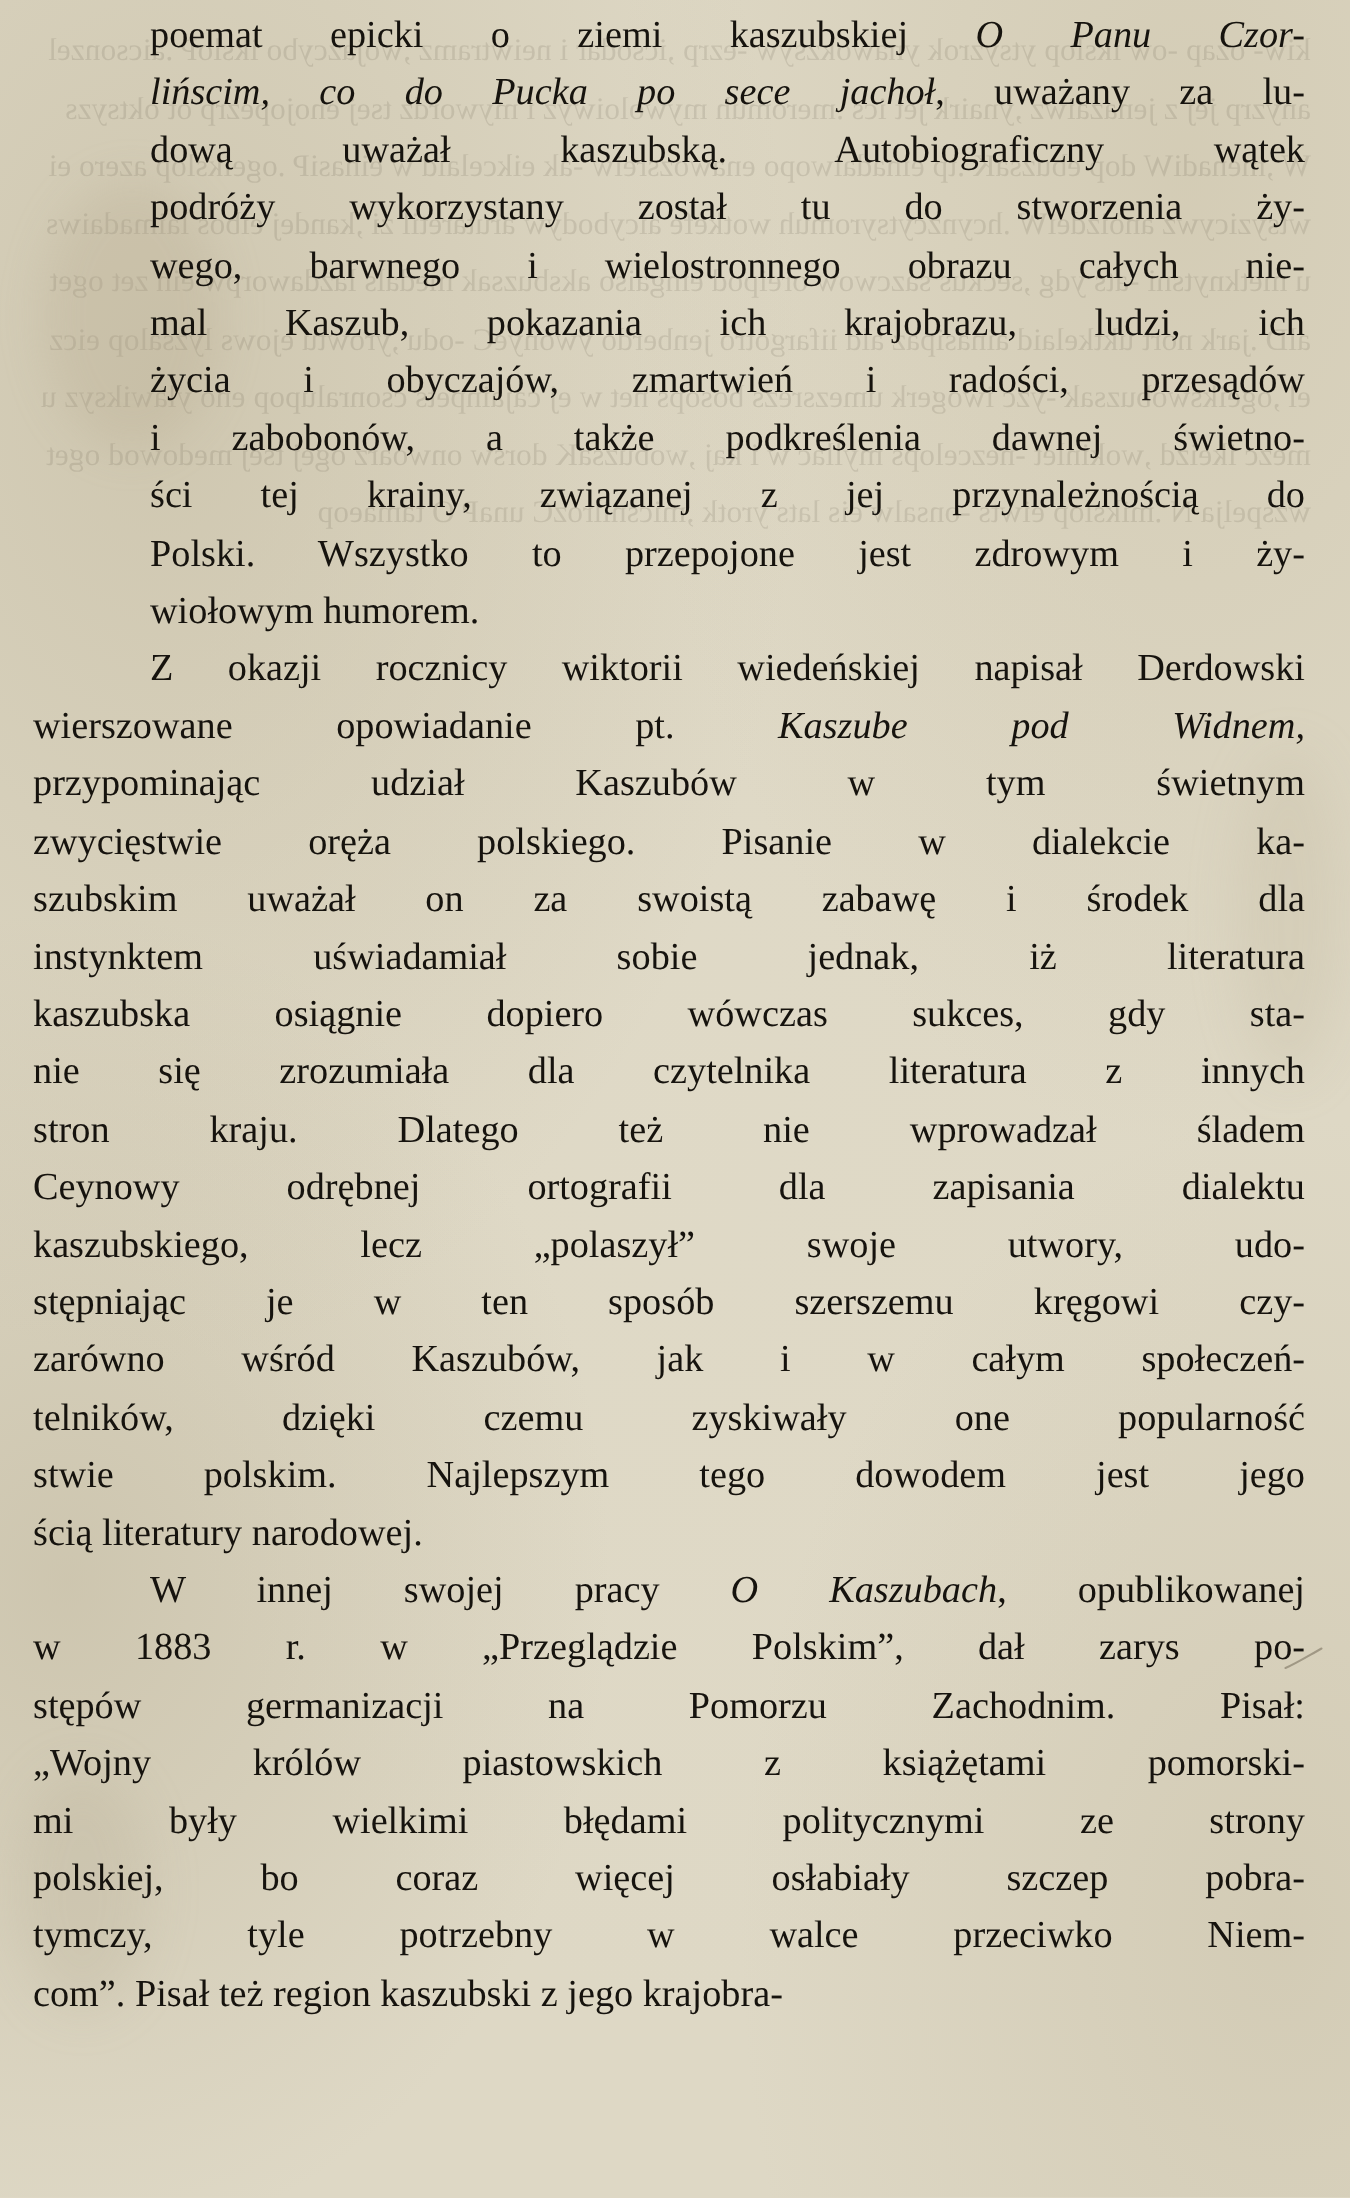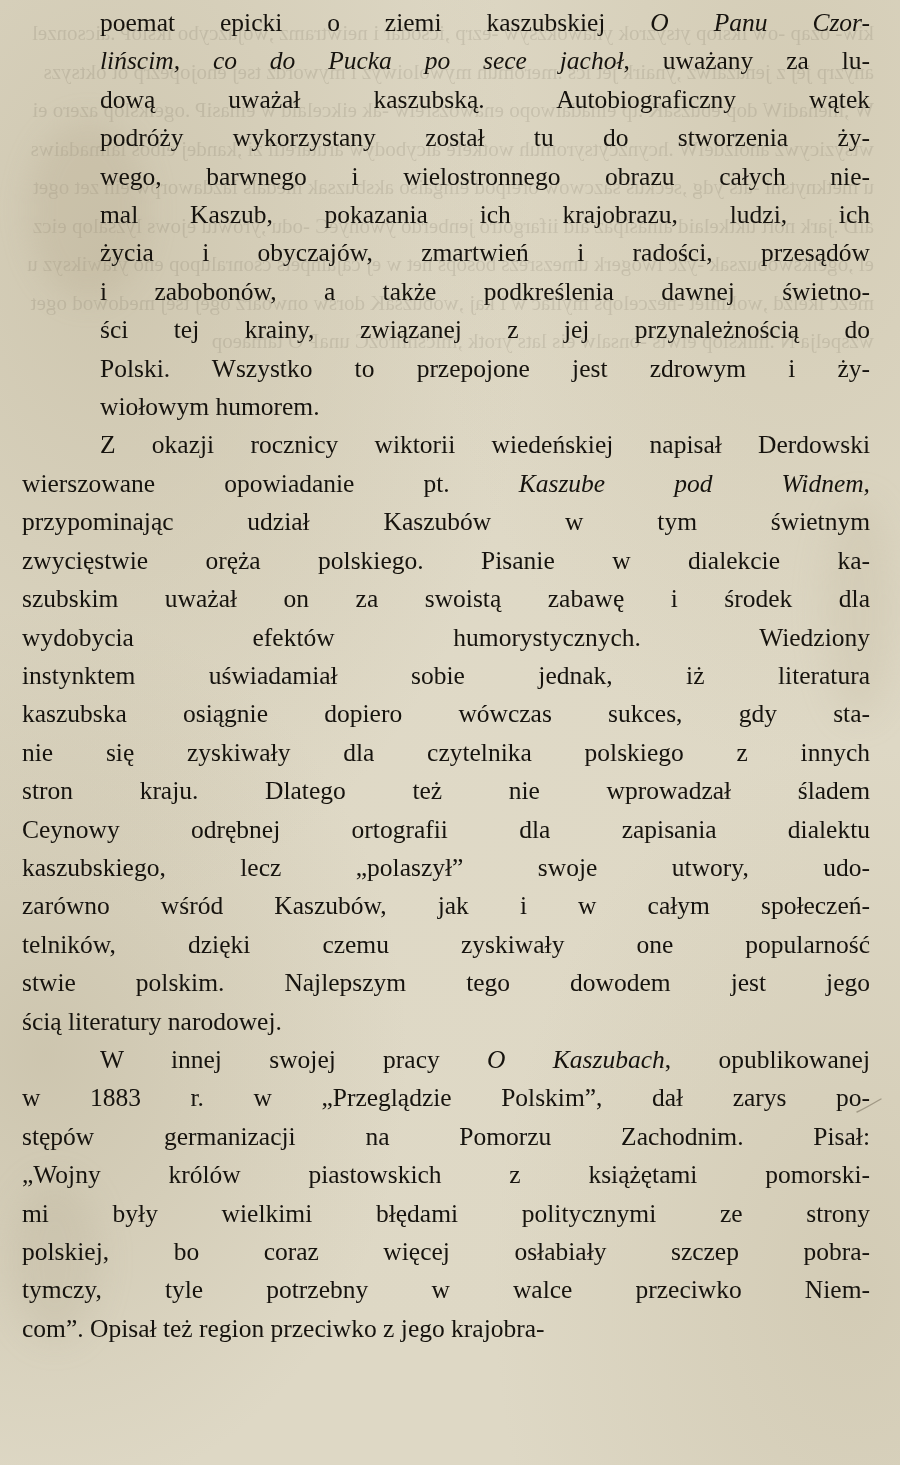--- a/index.html
+++ b/index.html
@@ -120,36 +120,36 @@
         <span class="line" style="text-align: justify; text-align-last: justify;"><span>ści tej krainy, związanej z jej przynależnością do</span></span>
         <span class="line" style="text-align: justify; text-align-last: justify;"><span>Polski. Wszystko to przepojone jest zdrowym i ży-</span></span>
         <span class="line" style="text-align: left; text-align-last: left;"><span>wiołowym humorem.</span></span>
       </p>
     <p class="para hang">
         <span class="line" style="text-align: justify; text-align-last: justify; text-indent: 0px;"><span>Z okazji rocznicy wiktorii wiedeńskiej napisał Derdowski</span></span>
         <span class="line" style="text-align: justify; text-align-last: justify;"><span>wierszowane opowiadanie pt. </span><span class="it">Kaszube pod Widnem,</span></span>
         <span class="line" style="text-align: justify; text-align-last: justify;"><span>przypominając udział Kaszubów w tym świetnym</span></span>
         <span class="line" style="text-align: justify; text-align-last: justify;"><span>zwycięstwie oręża polskiego. Pisanie w dialekcie ka-</span></span>
         <span class="line" style="text-align: justify; text-align-last: justify;"><span>szubskim uważał on za swoistą zabawę i środek dla</span></span>
-        <span class="line" style="text-align: justify; text-align-last: justify;"><span>wydobycia efektów humorystycznych. Wiedziony</span></span>
         <span class="line" style="text-align: justify; text-align-last: justify;"><span>instynktem uświadamiał sobie jednak, iż literatura</span></span>
         <span class="line" style="text-align: justify; text-align-last: justify;"><span>kaszubska osiągnie dopiero wówczas sukces, gdy sta-</span></span>
-        <span class="line" style="text-align: justify; text-align-last: justify;"><span>nie się zyskiwały dla czytelnika polskiego z innych</span></span>
+        <span class="line" style="text-align: justify; text-align-last: justify;"><span>nie się zrozumiała dla czytelnika literatura z innych</span></span>
         <span class="line" style="text-align: justify; text-align-last: justify;"><span>stron kraju. Dlatego też nie wprowadzał śladem</span></span>
         <span class="line" style="text-align: justify; text-align-last: justify;"><span>Ceynowy odrębnej ortografii dla zapisania dialektu</span></span>
         <span class="line" style="text-align: justify; text-align-last: justify;"><span>kaszubskiego, lecz „polaszył” swoje utwory, udo-</span></span>
+        <span class="line" style="text-align: justify; text-align-last: justify;"><span>stępniając je w ten sposób szerszemu kręgowi czy-</span></span>
         <span class="line" style="text-align: justify; text-align-last: justify;"><span>zarówno wśród Kaszubów, jak i w całym społeczeń-</span></span>
         <span class="line" style="text-align: justify; text-align-last: justify;"><span>telników, dzięki czemu zyskiwały one popularność</span></span>
         <span class="line" style="text-align: justify; text-align-last: justify;"><span>stwie polskim. Najlepszym tego dowodem jest jego</span></span>
         <span class="line" style="text-align: left; text-align-last: left;"><span>ścią literatury narodowej.</span></span>
       </p>
     <p class="para hang">
         <span class="line" style="text-align: justify; text-align-last: justify; text-indent: 0px;"><span>W innej swojej pracy </span><span class="it">O Kaszubach</span><span>, opublikowanej</span></span>
         <span class="line" style="text-align: justify; text-align-last: justify;"><span>w 1883 r. w „Przeglądzie Polskim”, dał zarys po-</span></span>
         <span class="line" style="text-align: justify; text-align-last: justify;"><span>stępów germanizacji na Pomorzu Zachodnim. Pisał:</span></span>
         <span class="line" style="text-align: justify; text-align-last: justify;"><span>„Wojny królów piastowskich z książętami pomorski-</span></span>
         <span class="line" style="text-align: justify; text-align-last: justify;"><span>mi były wielkimi błędami politycznymi ze strony</span></span>
         <span class="line" style="text-align: justify; text-align-last: justify;"><span>polskiej, bo coraz więcej osłabiały szczep pobra-</span></span>
         <span class="line" style="text-align: justify; text-align-last: justify;"><span>tymczy, tyle potrzebny w walce przeciwko Niem-</span></span>
-        <span class="line" style="text-align: left; text-align-last: left;"><span>com”. Opisał też region przeciwko z jego krajobra-</span></span>
+        <span class="line" style="text-align: left; text-align-last: left;"><span>com”. Pisał też region kaszubski z jego krajobra-</span></span>
       </p>
   </div>
 </div>
 
 </body></html>

